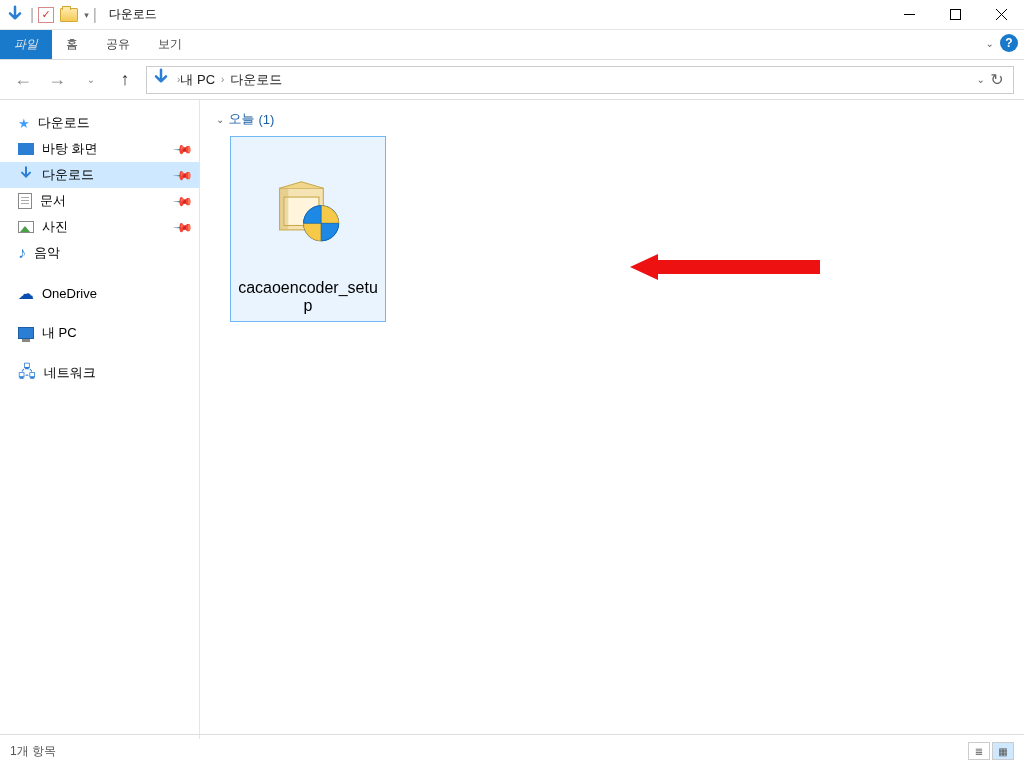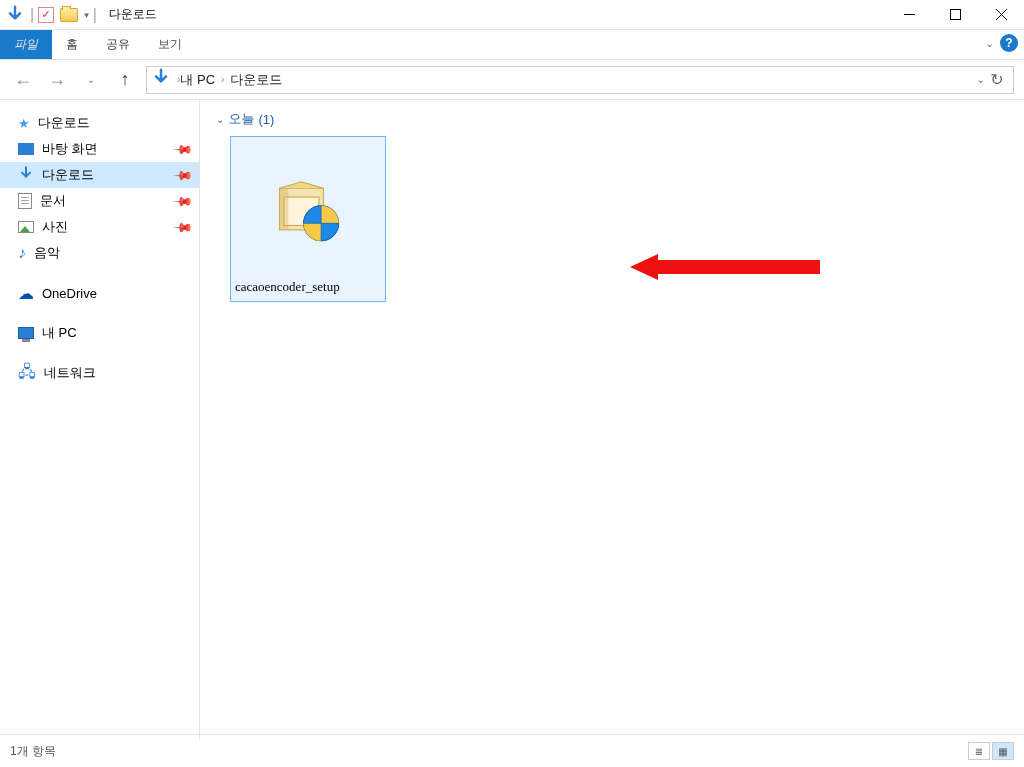--- a/index.html
+++ b/index.html
@@ -62,21 +62,21 @@
     .pc-ico::after { content: ""; position: absolute; left: 3px; right: 3px; bottom: -4px; height: 3px; background: #888; }
     .net-ico { color: #2a7fd5; font-size: 16px; }
 
     
     .content { flex: 1; padding: 10px 8px; position: relative; }
     .group-header { font-size: 13px; color: #1a5fa5; margin: 0 0 8px 8px; display: flex; align-items: center; gap: 4px; }
     .group-chev { font-size: 10px; color: #666; }
     .file-tile { width: 156px; border: 1px solid #6fb8f5; background: #eaf4fe; padding: 0 0 6px 0; margin-left: 22px; }
     .file-thumb { height: 142px; display: flex; align-items: center; justify-content: center; }
     .installer-svg { width: 70px; height: 70px; }
-    .file-label { font-size: 13px; padding: 0 4px; word-break: break-all; font-family: Liberation Serif, serif; }
+    .file-label { text-align: center; font-size: 16px; padding: 0 4px; word-break: break-all; }
 
     
     .annot-arrow { position: absolute; left: 430px; top: 152px; }
 
     
     .statusbar { position: absolute; left: 0; right: 0; bottom: 0; height: 28px; border-top: 1px solid #ddd; display: flex; align-items: center; padding: 16px 10px; font-size: 12px; color: #555; }
     .view-toggles { margin-left: auto; display: flex; gap: 2px; }
     .view-btn { width: 22px; height: 18px; border: 1px solid #ccc; display: flex; align-items: center; justify-content: center; font-size: 10px; }
     .view-btn.active { background: #cde8ff; }
 

